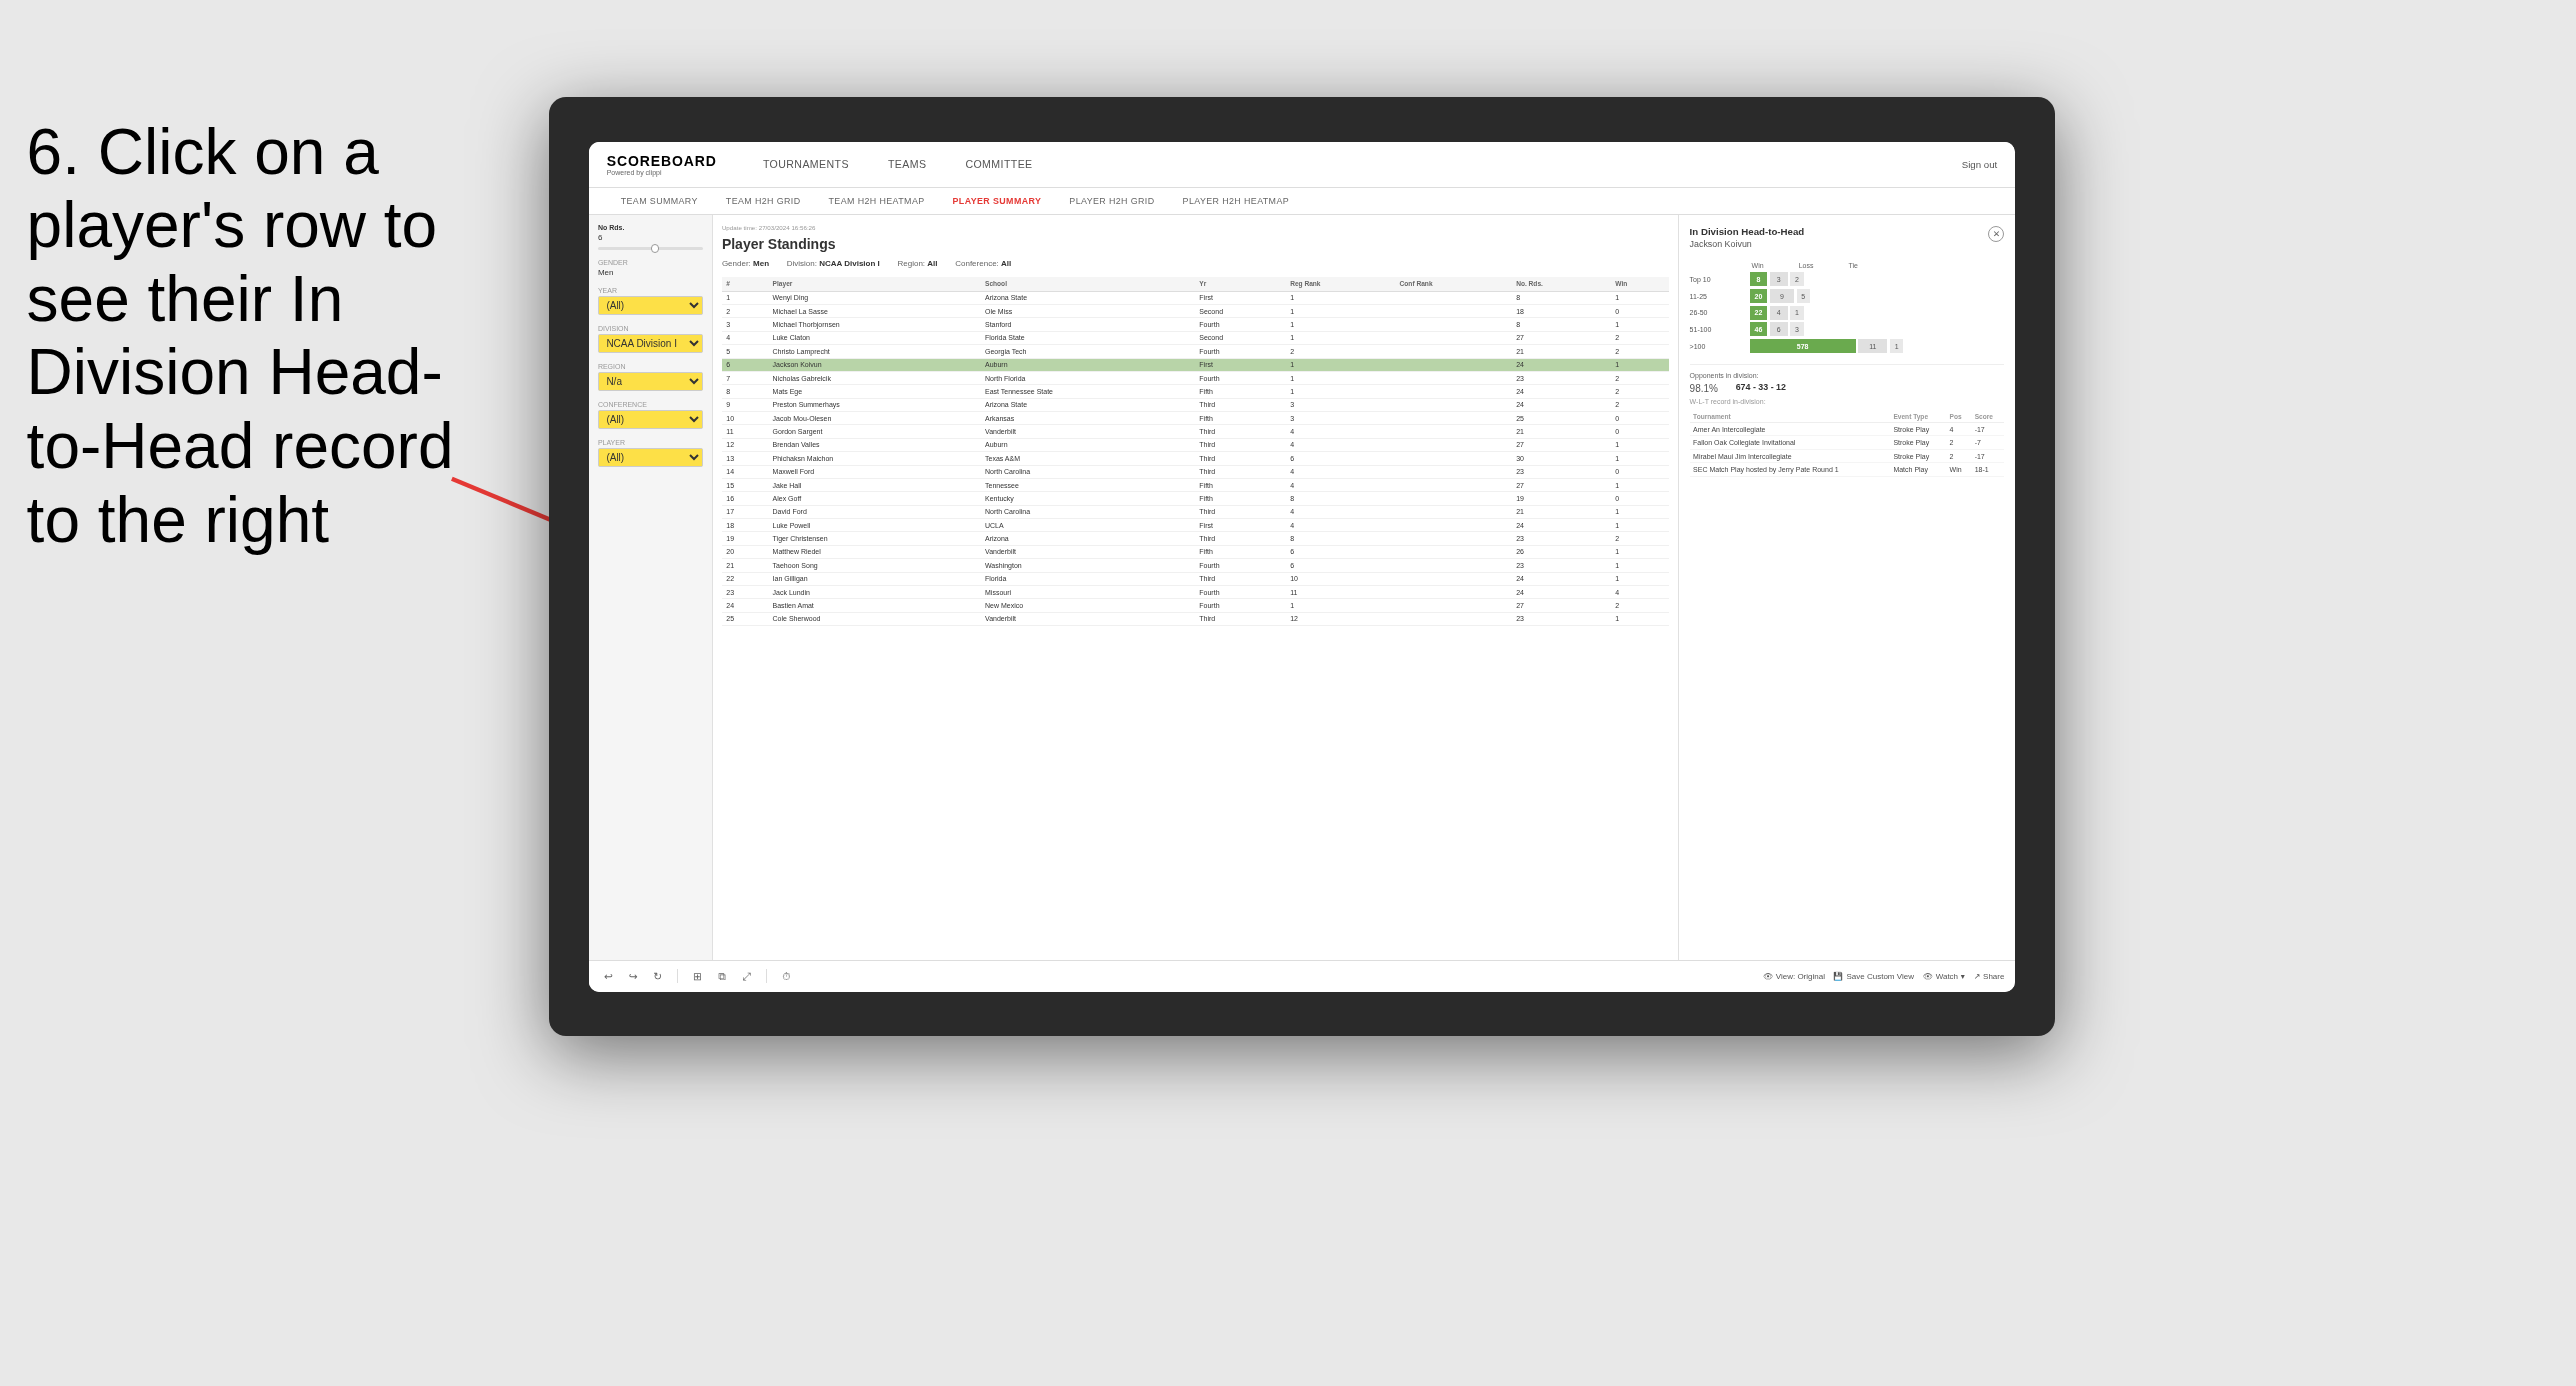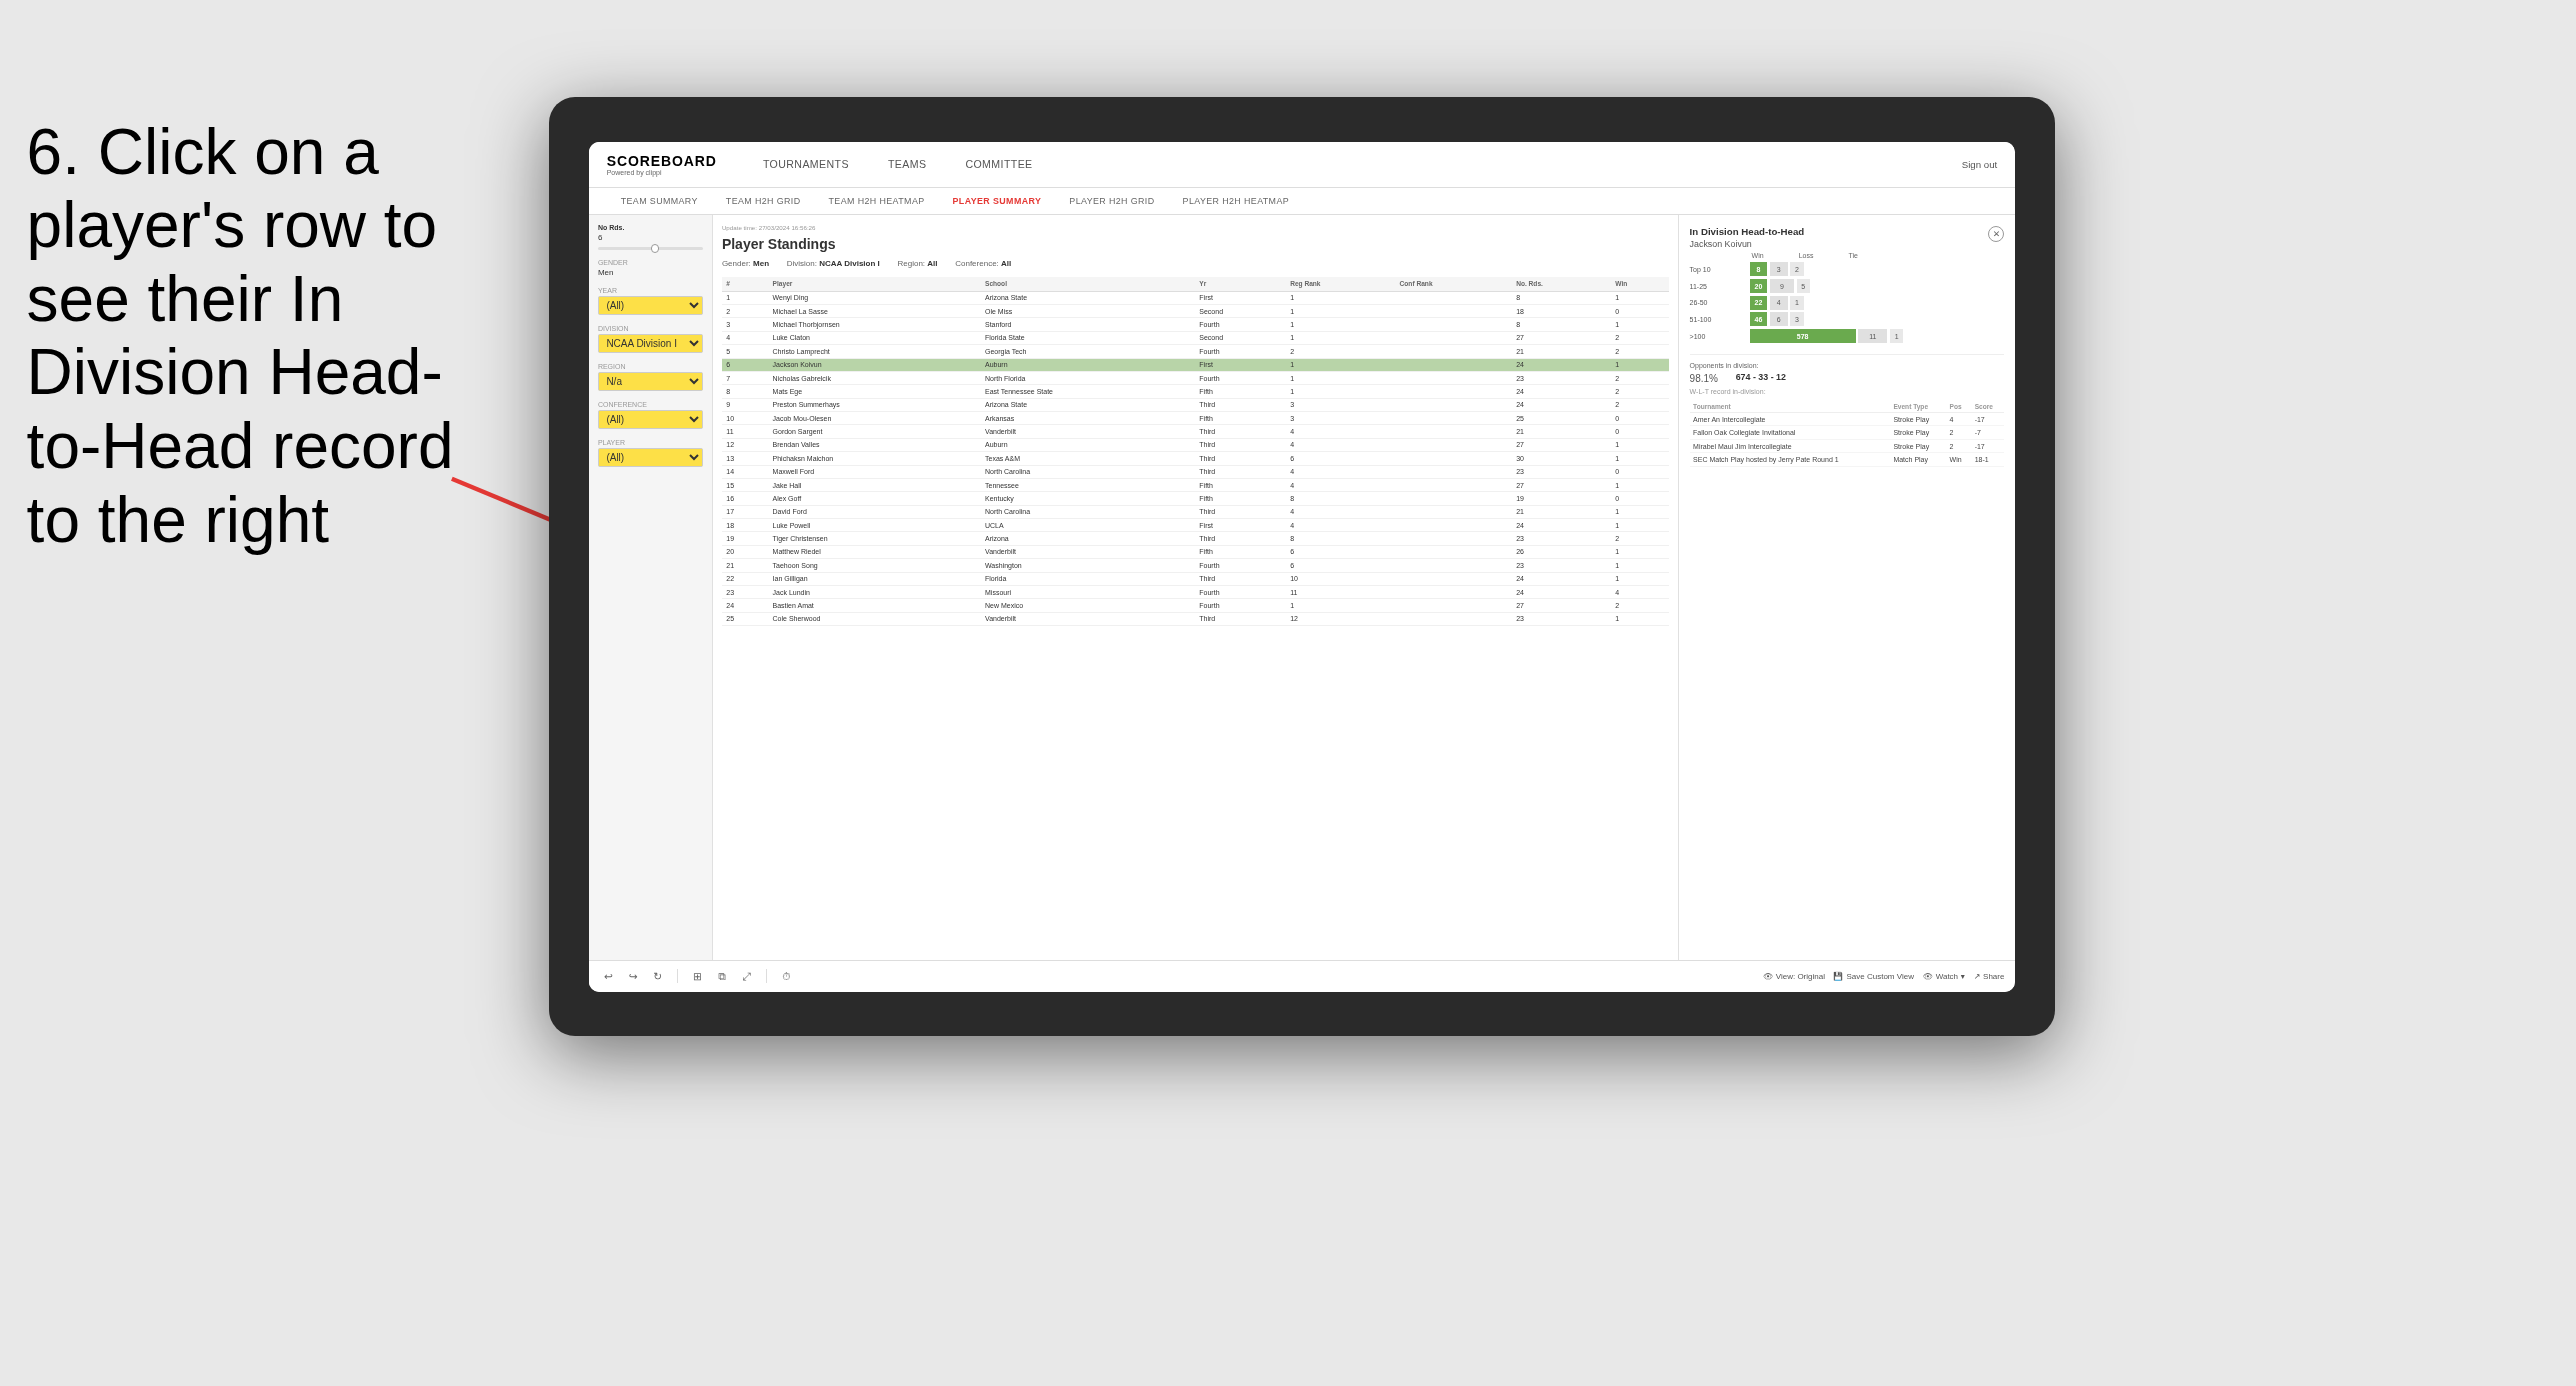--- a/index.html
+++ b/index.html
@@ -36,21 +36,21 @@
     }
 
     
     .tablet-frame {
       position: absolute;
       left: 549px;
       top: 97px;
       width: 1506px;
       height: 939px;
       background: #2a2a2a;
-      border-radius: 26px;
+      border-radius: 17px;
       box-shadow: 0 17.7px 71px rgba(0,0,0,0.5);
       display: flex;
       align-items: center;
       justify-content: center;
     }
 
     .tablet-screen {
       width: 1426px;
       height: 850px;
       background: #fff;
@@ -288,21 +288,21 @@
       border-left: 0.9px solid #e0e0e0;
       padding: 10.6px;
       overflow-y: auto;
       flex-shrink: 0;
     }
 
     .h2h-header {
       display: flex;
       justify-content: space-between;
       align-items: flex-start;
-      margin-bottom: 3px;
+      margin-bottom: 13px;
     }
 
     .h2h-title {
       font-size: 9.7px;
       font-weight: bold;
       color: #333;
     }
 
     .h2h-player {
       font-size: 8.9px;

